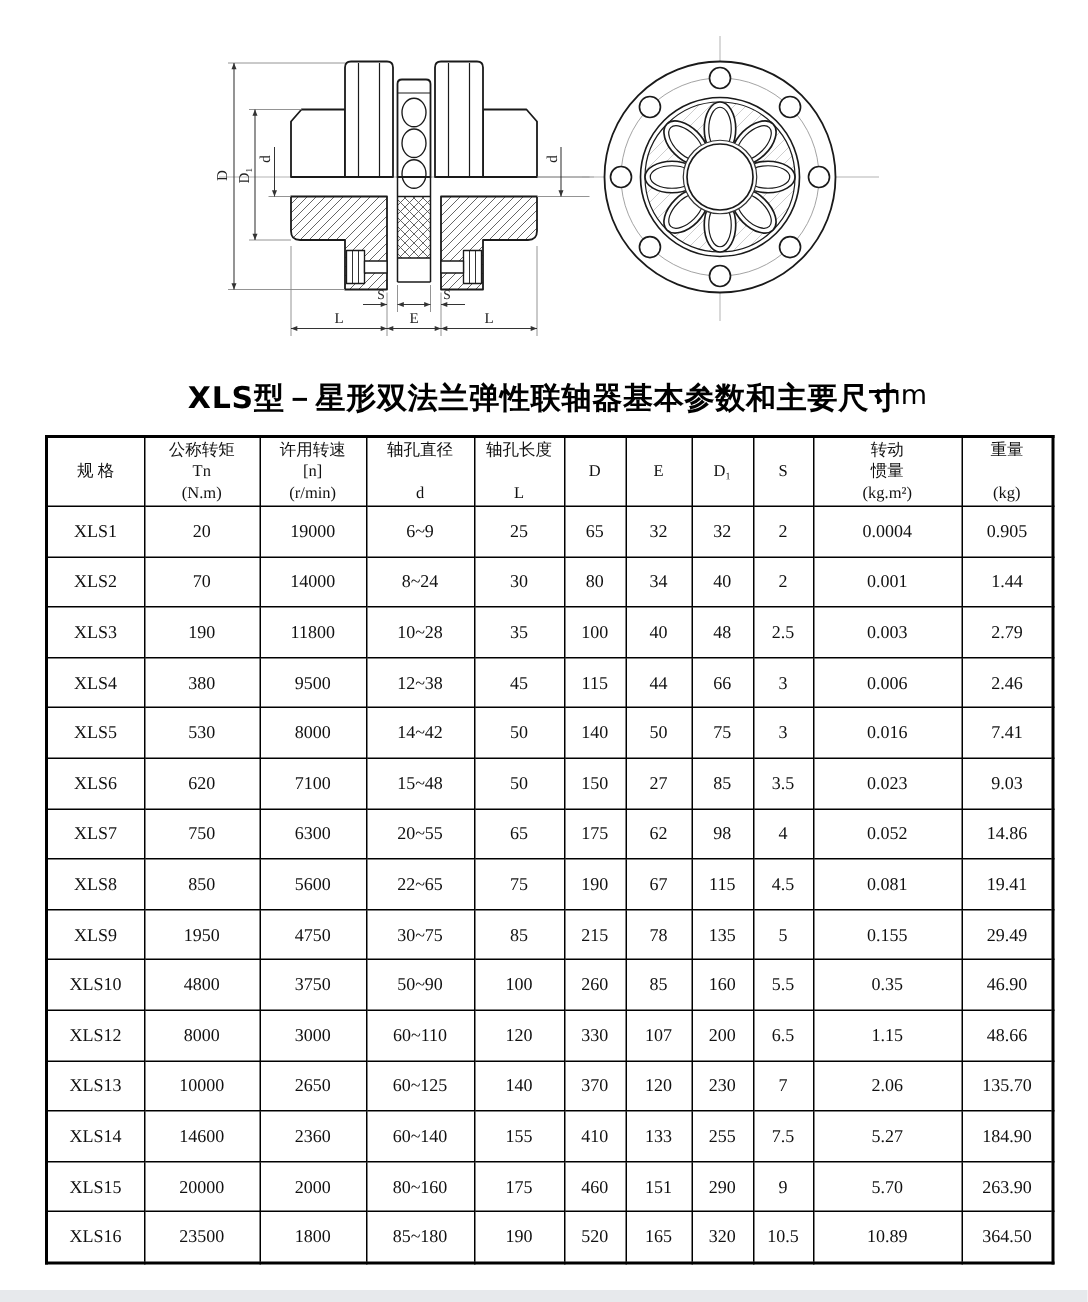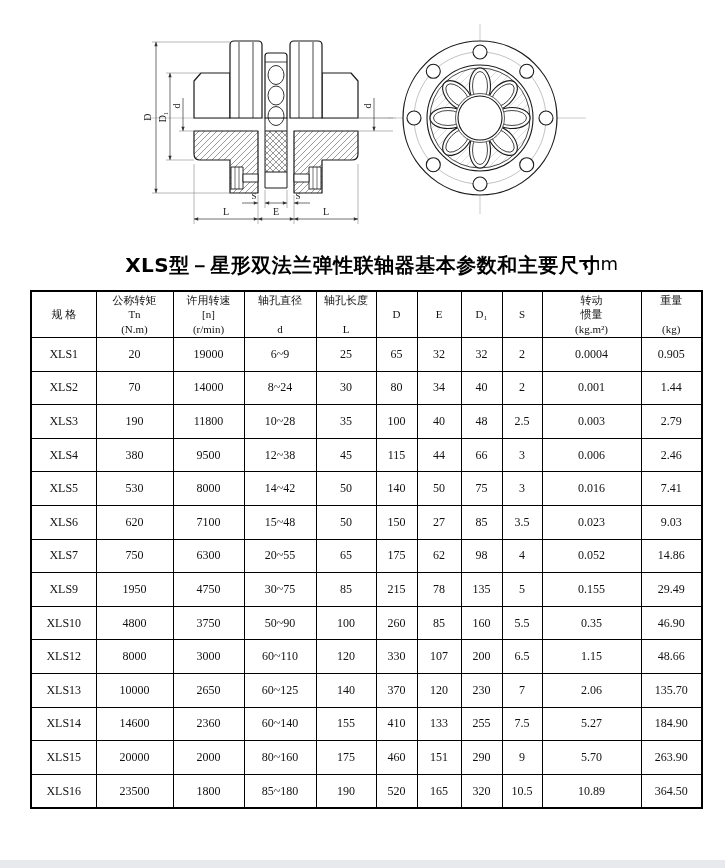--- a/index.html
+++ b/index.html
@@ -360,20 +360,33 @@
           <td>20~55</td>
           <td>65</td>
           <td>175</td>
           <td>62</td>
           <td>98</td>
           <td>4</td>
           <td>0.052</td>
           <td>14.86</td>
         </tr>
         <tr>
+          <td>XLS8</td>
+          <td>850</td>
+          <td>5600</td>
+          <td>22~65</td>
+          <td>75</td>
+          <td>190</td>
+          <td>67</td>
+          <td>115</td>
+          <td>4.5</td>
+          <td>0.081</td>
+          <td>19.41</td>
+        </tr>
+        <tr>
           <td>XLS9</td>
           <td>1950</td>
           <td>4750</td>
           <td>30~75</td>
           <td>85</td>
           <td>215</td>
           <td>78</td>
           <td>135</td>
           <td>5</td>
           <td>0.155</td>

